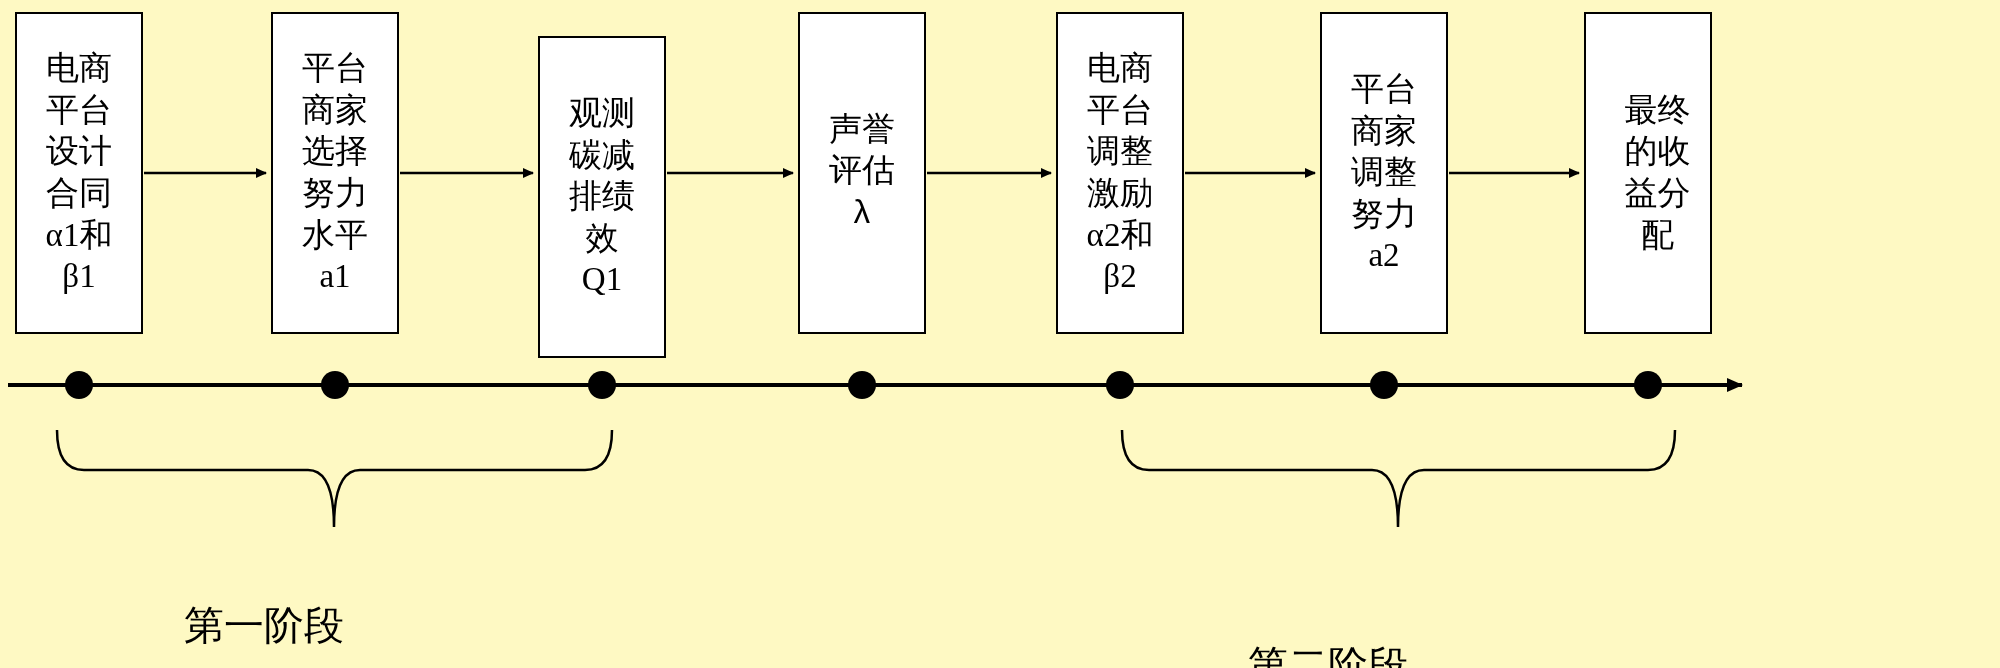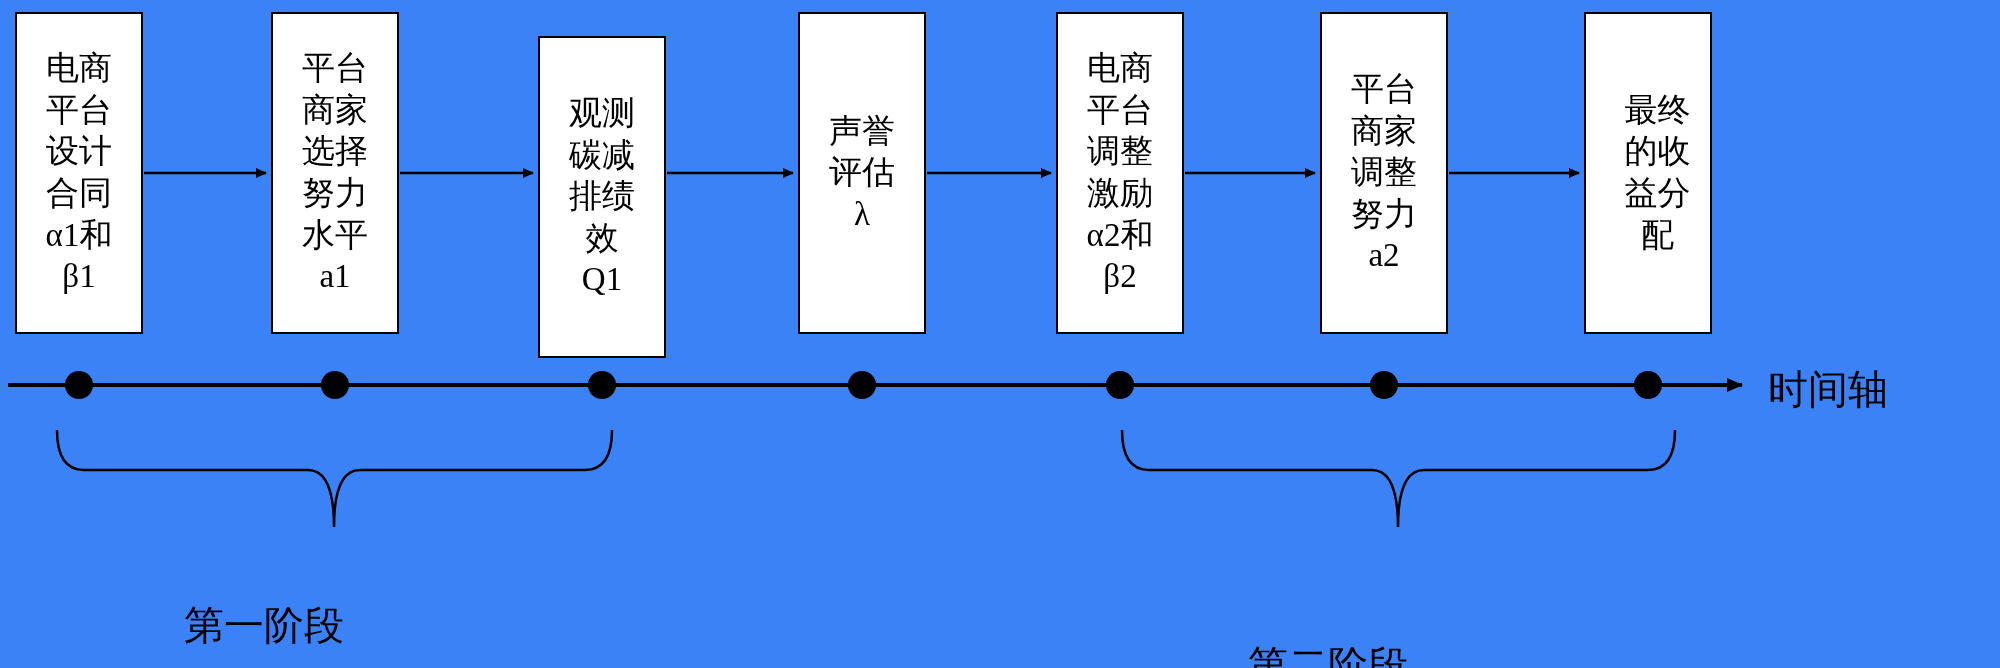--- a/index.html
+++ b/index.html
@@ -2,21 +2,21 @@
 <html><head>
 <meta charset="utf-8">
 <style>
   * { margin: 0; padding: 0; box-sizing: border-box; }
   html, body { background: #ffffff; }
   body { font-family: "Liberation Serif", "DejaVu Serif", serif; }
   .canvas {
     position: relative;
     width: 2000px;
     height: 668px;
-    background: #3b82f6;
+    background: #fef9c3;
     overflow: hidden;
   }
   .layer {
     position: absolute;
     left: 0; top: 0;
     width: 2000px; height: 668px;
   }
   .box {
     position: absolute;
     top: 12px;
@@ -30,21 +30,21 @@
     text-align: center;
     font-size: 33px;
     line-height: 1.26;
     color: #000000;
     white-space: pre-line;
     z-index: 2;
   }
   .b1 { left: 15px; }
   .b2 { left: 271px; }
   .b3 { left: 538px; margin-top: 24px; }
-  .b4 { left: 798px; }
+  .b4 { left: 798px; font-family: Liberation Mono, monospace; }
   .b5 { left: 1056px; }
   .b6 { left: 1320px; }
   .b7 { left: 1584px; padding-left: 19px; }
   .timeline-label {
     position: absolute;
     left: 1768px;
     top: 362px;
     font-size: 40px;
     color: #000000;
     white-space: nowrap;
@@ -132,18 +132,17 @@
   <div class="box b6">平台
 商家
 调整
 努力
 a2</div>
   <div class="box b7">最终
 的收
 益分
 配</div>
 
-  <div class="timeline-label">时间轴</div>
 
   <div class="stage-label stage-1">第一阶段</div>
   <div class="stage-label stage-2">第二阶段</div>
 
 </div>
 
 </body></html>

